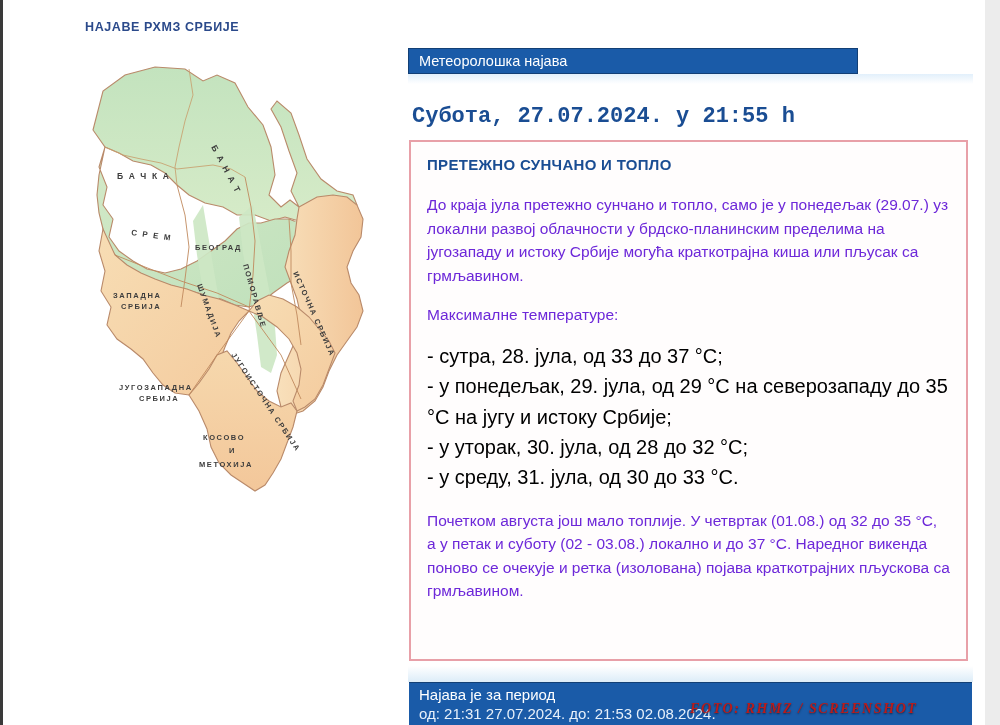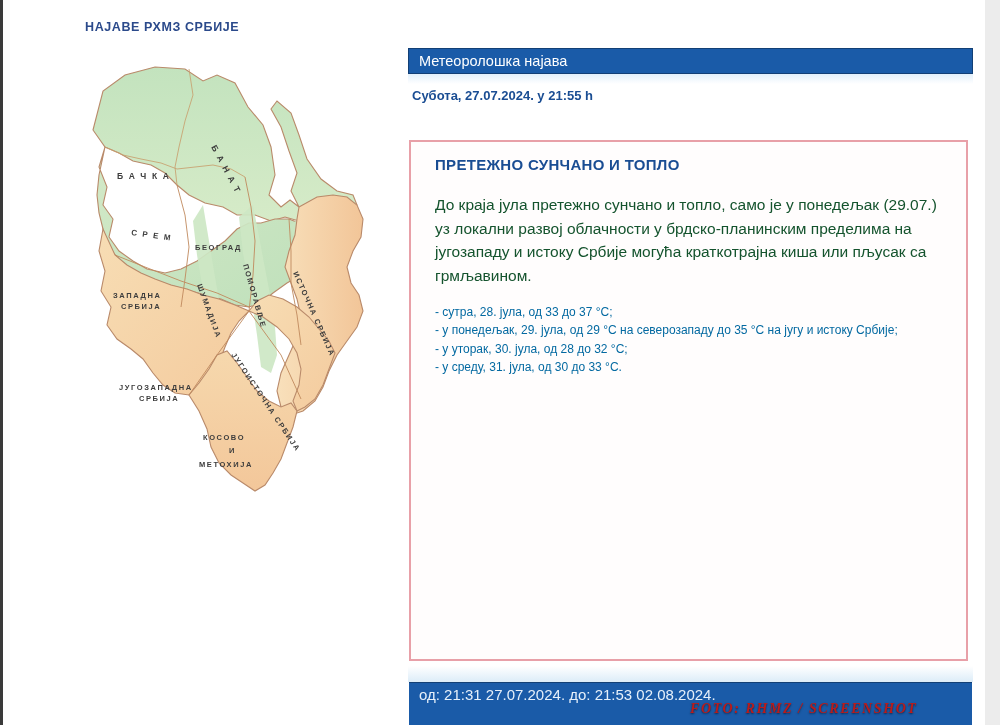--- a/index.html
+++ b/index.html
@@ -65,77 +65,78 @@
   #right-col {
     position: absolute;
     left: 400px; top: 0;
     width: 585px; height: 725px;
     background: #ffffff;
   }
 
   #meteo-header-bar {
     position: absolute;
     left: 8px; top: 48px;
-    width: 565px; height: 26px;
+    width: 450px; height: 26px;
     background: #1a5ba8;
     border: 1px solid #123f75;
     box-sizing: border-box;
   }
   #meteo-header-label {
     position: absolute;
     left: 10px; top: 4px;
     font-size: 14.5px;
     color: #ffffff;
     white-space: nowrap;
   }
   #meteo-header-underglow {
     position: absolute;
     left: 8px; top: 74px;
     width: 565px; height: 10px;
     background: linear-gradient(to bottom, #e2f0fb, #ffffff);
   }
 
   #date-line {
     position: absolute;
-    left: 12px; top: 88px;
-    font-size: 13px;
+    left: 12px; top: 104px;
+    font-size: 22px;
     font-weight: bold;
     color: #1a4d93;
     white-space: nowrap;
+    font-family: Liberation Mono, monospace;
   }
 
   
   #content-box {
     position: absolute;
     left: 9px; top: 140px;
     width: 559px; height: 521px;
     border: 2px solid #e8a0a8;
     background: #fffdfd;
     box-sizing: border-box;
-    padding: 14px 16px 0 24px;
+    padding: 14px 16px 0 16px;
   }
   #content-heading {
     font-size: 15px;
     font-weight: bold;
     color: #1a4d93;
     letter-spacing: 0.3px;
     margin: 0 0 20px 0;
   }
   .para {
     font-size: 15.5px;
     line-height: 1.52;
-    color: #14532d;
+    color: #6d28d9;
     margin: 0 0 16px 0;
     white-space: pre-line;
   }
   .para.tight { margin-bottom: 14px; }
   .list-block {
-    font-size: 12px;
+    font-size: 20px;
     line-height: 1.52;
-    color: #0369a1;
+    color: #000000;
     margin: 0 0 16px 0;
     white-space: pre-line;
   }
 
   
   #footer-glow {
     position: absolute;
     left: 8px; top: 666px;
     width: 565px; height: 16px;
     background: linear-gradient(to bottom, #ffffff, #dcecf8);
@@ -318,28 +319,31 @@
   </div>
   <div id="meteo-header-underglow"></div>
 
   <div id="date-line">Субота, 27.07.2024. у 21:55 h</div>
 
   <div id="content-box">
     <div id="content-heading">ПРЕТЕЖНО СУНЧАНО И ТОПЛО</div>
 
     <p class="para">До краја јула претежно сунчано и топло, само је у понедељак (29.07.) уз локални развој облачности у брдско-планинским пределима на југозападу и истоку Србије могућа краткотрајна киша или пљусак са грмљавином.</p>
 
+    <p class="para tight">Максималне температуре:</p>
 
     <div class="list-block">- сутра, 28. јула, од 33 до 37 °C;
 - у понедељак, 29. јула, од 29 °C на северозападу до 35 °C на југу и истоку Србије;
 - у уторак, 30. јула, од 28 до 32 °C;
 - у среду, 31. јула, од 30 до 33 °C.</div>
 
+    <p class="para">Почетком августа још мало топлије. У четвртак (01.08.) од 32 до 35 °C, а у петак и суботу (02 - 03.08.) локално и до 37 °C. Наредног викенда поново се очекује и ретка (изолована) појава краткотрајних пљускова са грмљавином.</p>
   </div>
 
   <div id="footer-glow"></div>
 
   <div id="footer-bar">
+    <div id="footer-title">Најава је за период</div>
     <div id="footer-range">од: 21:31 27.07.2024.   до: 21:53 02.08.2024.</div>
   </div>
 </div>
 
 <div id="watermark">FOTO: RHMZ / SCREENSHOT</div>
 
 </body></html>

